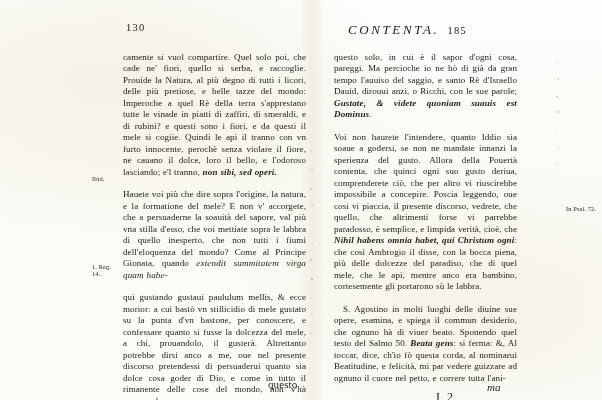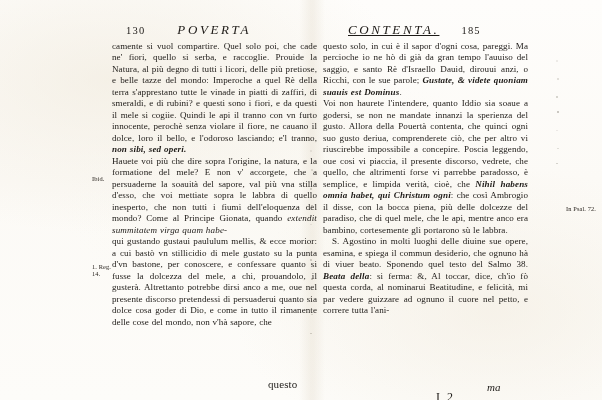--- a/index.html
+++ b/index.html
@@ -55,42 +55,42 @@
     letter-spacing: 1.2px;
     font-family: "Liberation Serif", serif;
   }
   .running-head .title {
     font-style: italic;
     font-size: 13px;
     letter-spacing: 2.6px;
     font-weight: 400;
   }
   #head-verso { left: 126px; width: 180px; }
-  #head-verso .folio { margin-right: 32px; }
+  #head-verso .folio { margin-right: 16px; }
   #head-recto { left: 348px; width: 210px; justify-content: flex-start; }
-  #head-recto .title { margin-right: 22px; text-decoration: underline; }
+  #head-recto .title { margin-right: 8px; }
 
   
   .column {
     position: absolute;
     top: 41px;
     width: 205px;
     font-size: 9.05px;
     line-height: 11.48px;
     text-align: justify;
     text-justify: inter-word;
     word-spacing: 0.4px;
     letter-spacing: 0.06px;
     hyphens: manual;
   }
   #col-verso { left: 112px; }
   #col-recto { left: 323px; }
 
   .column p {
-    margin: 0;
+    margin: 11px;
     text-indent: 0;
   }
   .column p.indented { text-indent: 9px; }
   .column i, .column .lat {
     font-style: italic;
     letter-spacing: 0.15px;
   }
   .column .lat-bold {
     font-style: italic;
     font-weight: 600;
@@ -147,21 +147,20 @@
 </head>
 <body>
 
 <div id="page">
 
   <div id="paper-texture"></div>
   <div id="gutter-shadow"></div>
 
   <div class="running-head" id="head-verso">
     <span class="folio">130</span>
-    <span class="title">POVERTA</span>
   </div>
 
   <div class="running-head" id="head-recto">
     <span class="title">CONTENTA.</span>
     <span class="folio">185</span>
   </div>
 
   <div class="column" id="col-verso">
     <p>
       <span>camente si vuol compartire. Quel solo poi, che cade ne' fiori, quello si serba, e raccoglie. Prouide la Natura, al più degno di tutti i licori, delle più pretiose, e belle tazze del mondo: Imperoche a quel Rè della terra s'apprestano tutte le vinade in piatti di zaffiri, di smeraldi, e di rubini? e questi sono i fiori, e da questi il mele si cogiie. Quindi le api il tranno con vn furto innocente, perochè senza violare il fiore, ne cauano il dolce, loro il bello, e l'odoroso lasciando; e'l tranno,</span>
@@ -181,22 +180,22 @@
   <div class="column" id="col-recto">
     <p>
       <span>questo solo, in cui è il sapor d'ogni cosa, pareggi. Ma percioche io ne hò di già da gran tempo l'auuiso del saggio, e santo Rè d'Israello Dauid, dirouui anzi, o Ricchi, con le sue parole;</span>
       <span class="lat-bold">Gustate, &amp; videte quoniam suauis est Dominus</span>.
     </p>
     <p>
       <span>Voi non haurete l'intendere, quanto Iddio sia soaue a godersi, se non ne mandate innanzi la sperienza del gusto. Allora della Pouertà contenta, che quinci ogni suo gusto deriua, comprenderete ciò, che per altro vi riuscirebbe impossibile a concepire. Poscia leggendo, oue cosi vi piaccia, il presente discorso, vedrete, che quello, che altrimenti forse vi parrebbe paradosso, è semplice, e limpida verità, cioè, che</span>
       <span class="lat-bold">Nihil habens omnia habet, qui Christum ogni</span><span>: che così Ambrogio il disse, con la bocca piena, più delle dolcezze del paradiso, che di quel mele, che le api, mentre anco era bambino, cortesemente gli portarono sù le labbra.</span>
     </p>
     <p class="indented">
-      <span>S. Agostino in molti luoghi delle diuine sue opere, esamina, e spiega il commun desiderio, che ognuno hà di viuer beato. Sponendo quel testo del Salmo 38.</span>
-      <span class="lat-bold">Beata della</span><span>: si ferma: &amp;, Al toccar, dice, ch'io fò questa corda, al nominarui Beatitudine, e felicità, mi par vedere guizzare ad ognuno il cuore nel petto, e correre tutta l'ani-</span>
+      <span>S. Agostino in molti luoghi delle diuine sue opere, esamina, e spiega il commun desiderio, che ognuno hà di viuer beato. Sponendo quel testo del Salmo 50.</span>
+      <span class="lat-bold">Beata gens</span><span>: si ferma: &amp;, Al toccar, dice, ch'io fò questa corda, al nominarui Beatitudine, e felicità, mi par vedere guizzare ad ognuno il cuore nel petto, e correre tutta l'ani-</span>
     </p>
   </div>
 
   <span id="signature-mark">I 2</span>
   <span class="catchword" id="catchword-recto">ma</span>
 
   <div class="marginal" id="margin-ibid">
     <span>Ibid.</span>
   </div>
   <div class="marginal" id="margin-reg">

